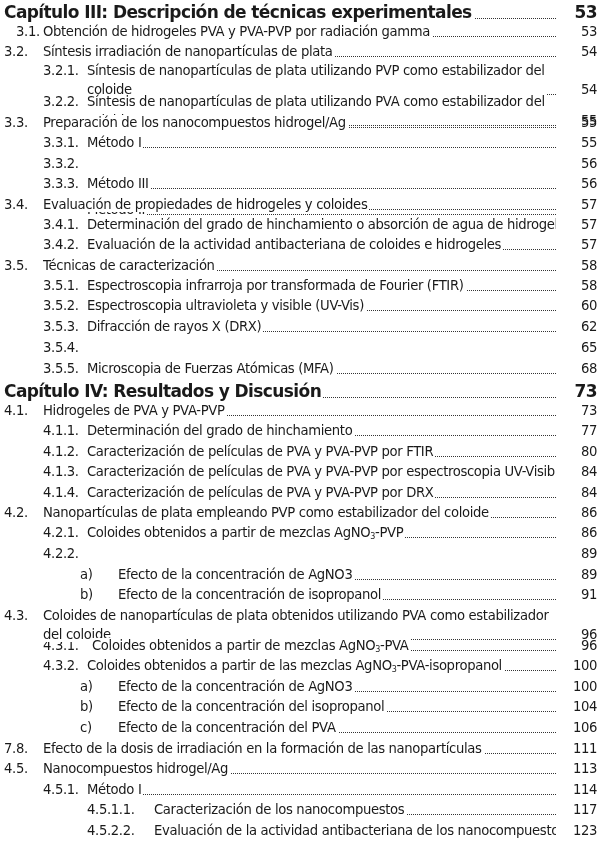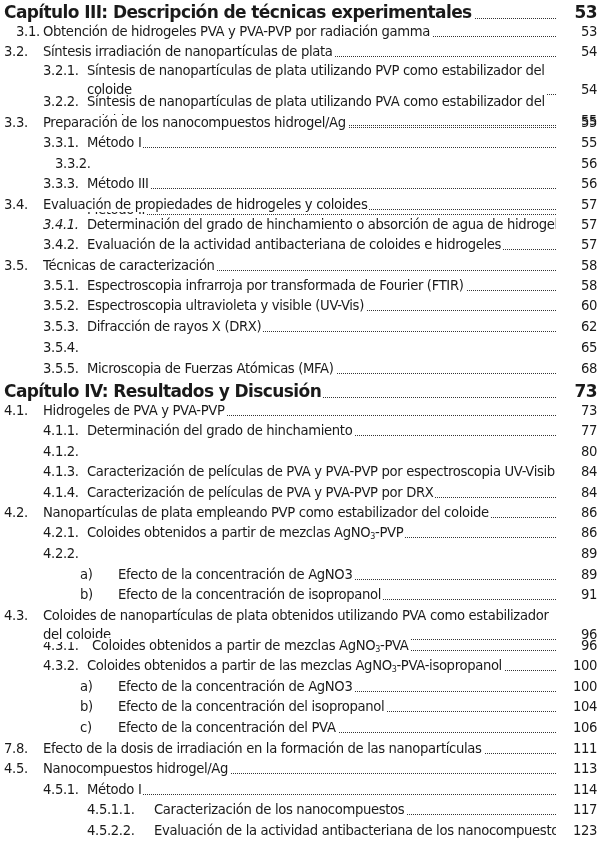--- a/index.html
+++ b/index.html
@@ -54,36 +54,36 @@
       <span class="num" style="left: 4px;">3.3.</span>
       <span class="txt" style="left: 43px;"><span class="t">Preparación de los nanocompuestos hidrogel/Ag</span><span class="dots"></span></span>
       <span class="pg" style="top: 0px;">55</span>
     </div>
     <div class="row" style="top: 135px;">
       <span class="num" style="left: 43px;">3.3.1.</span>
       <span class="txt" style="left: 87px;"><span class="t">Método I</span><span class="dots"></span></span>
       <span class="pg" style="top: 0px;">55</span>
     </div>
     <div class="row" style="top: 156px;">
-      <span class="num" style="left: 55px;">3.3.2.</span>
+      <span class="num" style="left: 43px;">3.3.2.</span>
       <span class="txt" style="left: 87px; margin-top: 46px;"><span class="t">Método II</span><span class="dots"></span></span>
       <span class="pg" style="top: 0px;">56</span>
     </div>
     <div class="row" style="top: 176px;">
       <span class="num" style="left: 43px;">3.3.3.</span>
       <span class="txt" style="left: 87px;"><span class="t">Método III</span><span class="dots"></span></span>
       <span class="pg" style="top: 0px;">56</span>
     </div>
     <div class="row" style="top: 197px;">
       <span class="num" style="left: 4px;">3.4.</span>
       <span class="txt" style="left: 43px;"><span class="t">Evaluación de propiedades de hidrogeles y coloides</span><span class="dots"></span></span>
       <span class="pg" style="top: 0px;">57</span>
     </div>
     <div class="row" style="top: 217px;">
-      <span class="num" style="left: 43px; font-style: italic;">3.4.1.</span>
+      <span class="num" style="left: 43px;">3.4.1.</span>
       <span class="txt" style="left: 87px;"><span class="t">Determinación del grado de hinchamiento o absorción de agua de hidrogeles ..</span><span class="dots"></span></span>
       <span class="pg" style="top: 0px;">57</span>
     </div>
     <div class="row" style="top: 237px;">
       <span class="num" style="left: 43px;">3.4.2.</span>
       <span class="txt" style="left: 87px;"><span class="t">Evaluación de la actividad antibacteriana de coloides e hidrogeles</span><span class="dots"></span></span>
       <span class="pg" style="top: 0px;">57</span>
     </div>
     <div class="row" style="top: 258px;">
       <span class="num" style="left: 4px;">3.5.</span>
@@ -124,21 +124,21 @@
       <span class="txt" style="left: 43px;"><span class="t">Hidrogeles de PVA y PVA-PVP</span><span class="dots"></span></span>
       <span class="pg" style="top: 0px;">73</span>
     </div>
     <div class="row" style="top: 423px;">
       <span class="num" style="left: 43px;">4.1.1.</span>
       <span class="txt" style="left: 87px;"><span class="t">Determinación del grado de hinchamiento</span><span class="dots"></span></span>
       <span class="pg" style="top: 0px;">77</span>
     </div>
     <div class="row" style="top: 444px;">
       <span class="num" style="left: 43px;">4.1.2.</span>
-      <span class="txt" style="left: 87px;"><span class="dots"></span></span>
+      <span class="txt" style="left: 87px;"><span class="t">Caracterización de películas de PVA y PVA-PVP por FTIR</span><span class="dots"></span></span>
       <span class="pg" style="top: 0px;">80</span>
     </div>
     <div class="row" style="top: 464px;">
       <span class="num" style="left: 43px;">4.1.3.</span>
       <span class="txt" style="left: 87px;"><span class="t">Caracterización de películas de PVA y PVA-PVP por espectroscopia UV-Visible</span></span>
       <span class="pg" style="top: 0px;">84</span>
     </div>
     <div class="row" style="top: 485px;">
       <span class="num" style="left: 43px;">4.1.4.</span>
       <span class="txt" style="left: 87px;"><span class="t">Caracterización de películas de PVA y PVA-PVP por DRX</span><span class="dots"></span></span>

